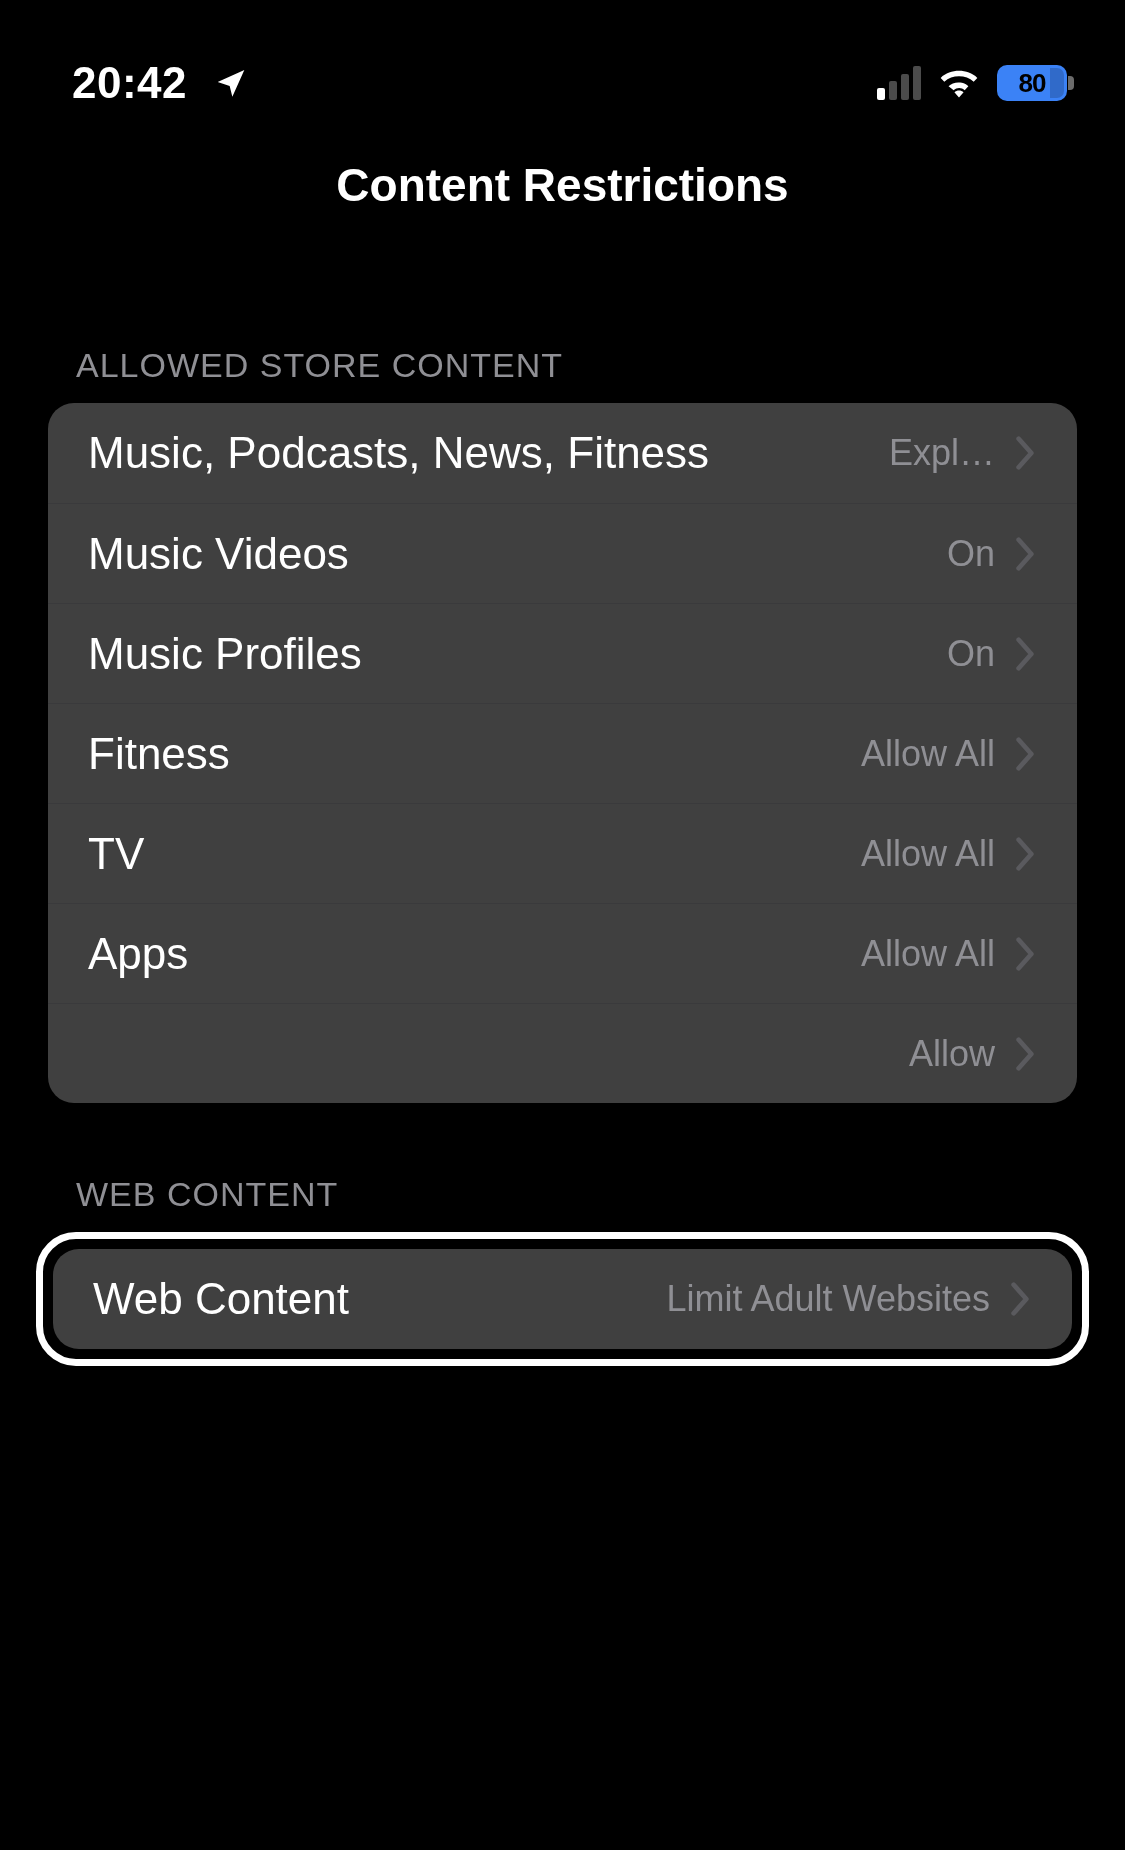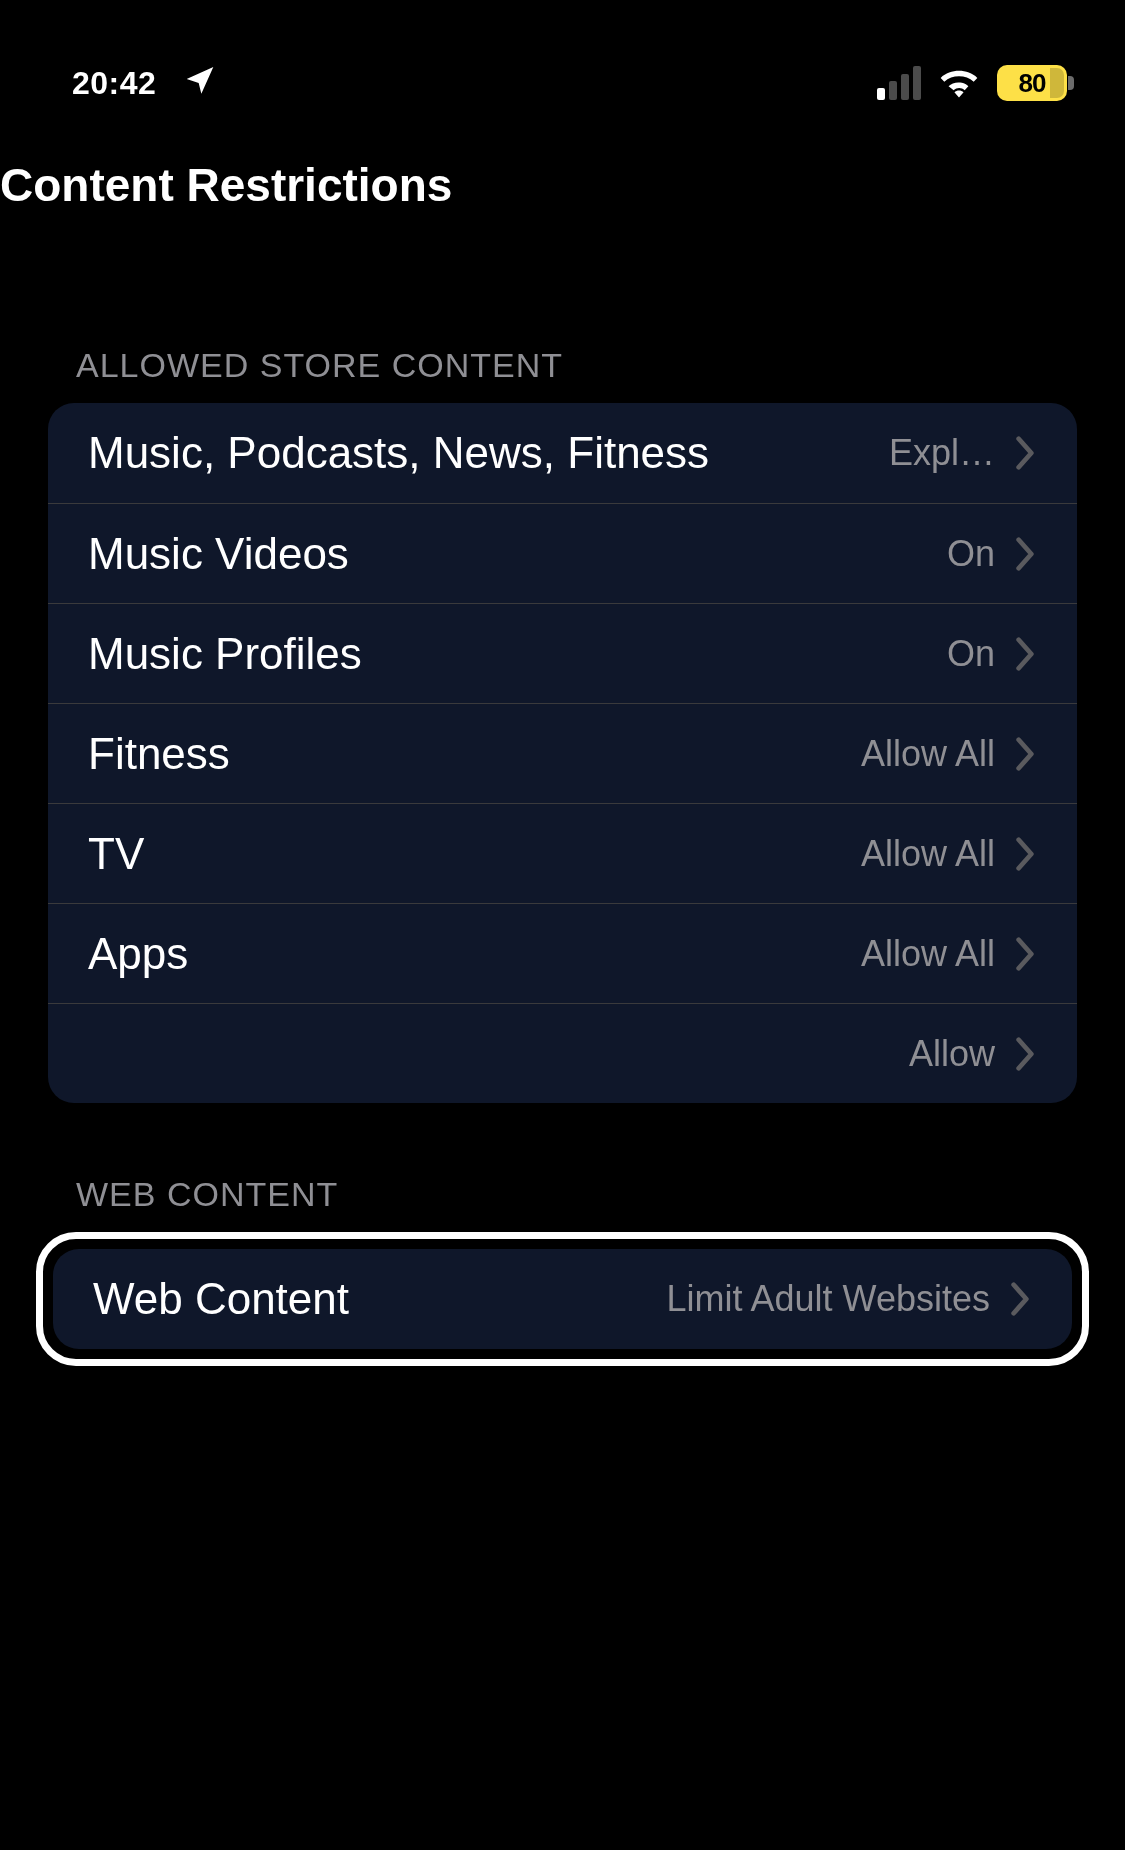--- a/index.html
+++ b/index.html
@@ -18,21 +18,21 @@
     display: flex;
     align-items: center;
     justify-content: space-between;
     padding: 46px 58px 0 72px;
     height: 120px;
   }
   .status-left {
     display: flex;
     align-items: center;
     gap: 28px;
-    font-size: 32px;
+    font-size: 44px;
     font-weight: 600;
     letter-spacing: 0.5px;
   }
   .status-right {
     display: flex;
     align-items: center;
     gap: 16px;
   }
   .cell-bars {
     display: flex;
@@ -49,21 +49,21 @@
   .cell-bars span:nth-child(1){height:12px;background:#fff;}
   .cell-bars span:nth-child(2){height:19px;}
   .cell-bars span:nth-child(3){height:26px;}
   .cell-bars span:nth-child(4){height:34px;}
 
   .battery {
     display:flex; align-items:center;
   }
   .battery-body{
     width:70px;height:36px;border-radius:10px;
-    background:#fde047;position:relative;display:flex;align-items:center;justify-content:center;
+    background:#3b82f6;position:relative;display:flex;align-items:center;justify-content:center;
   }
   .battery-body::after{
     content:"";position:absolute;right:-7px;top:11px;width:6px;height:14px;
     background:#6b6b6b;border-radius:0 4px 4px 0;
   }
   .battery-fill{
     position:absolute;right:3px;top:3px;bottom:3px;width:14px;
     background:#000;border-radius:0 7px 7px 0;opacity:0.18;
   }
   .battery-num{
@@ -75,36 +75,36 @@
   .nav-header{
     position:relative;height:130px;display:flex;align-items:center;
   }
   .back-btn{
     display:flex;align-items:center;gap:8px;
     color:#0a84ff;font-size:46px;font-weight:400;
     padding-left:30px;cursor:pointer;
   }
   .back-btn svg{width:34px;height:52px;}
   .nav-title{
-    position:absolute;left:0;right:0;
+    position:absolute;left:0;right:0;text-align:center;
     font-size:46px;font-weight:600;pointer-events:none;
   }
 
   
   .section{padding:0 48px;}
   .section-header{
     padding:96px 48px 18px 48px;
     color:#8f8f94;font-size:34px;letter-spacing:1px;font-weight:400;
     text-transform:uppercase;
     margin-left:28px;
   }
   .section-header.web{padding-top:72px;}
 
   .group{
-    background:#0f172a;border-radius:26px;overflow:hidden;
+    background:#404040;border-radius:26px;overflow:hidden;
   }
   .row{
     display:flex;align-items:center;gap:18px;
     padding:0 40px;height:100px;cursor:pointer;
     font-size:44px;
   }
   .row + .row{border-top:1px solid #3a3a3c;justify-content:space-between;}
   .row-label{flex:0 1 auto;white-space:nowrap;color:#fff;}
   .row-spacer{flex:1 1 auto;min-width:0;}
   .row-value{

